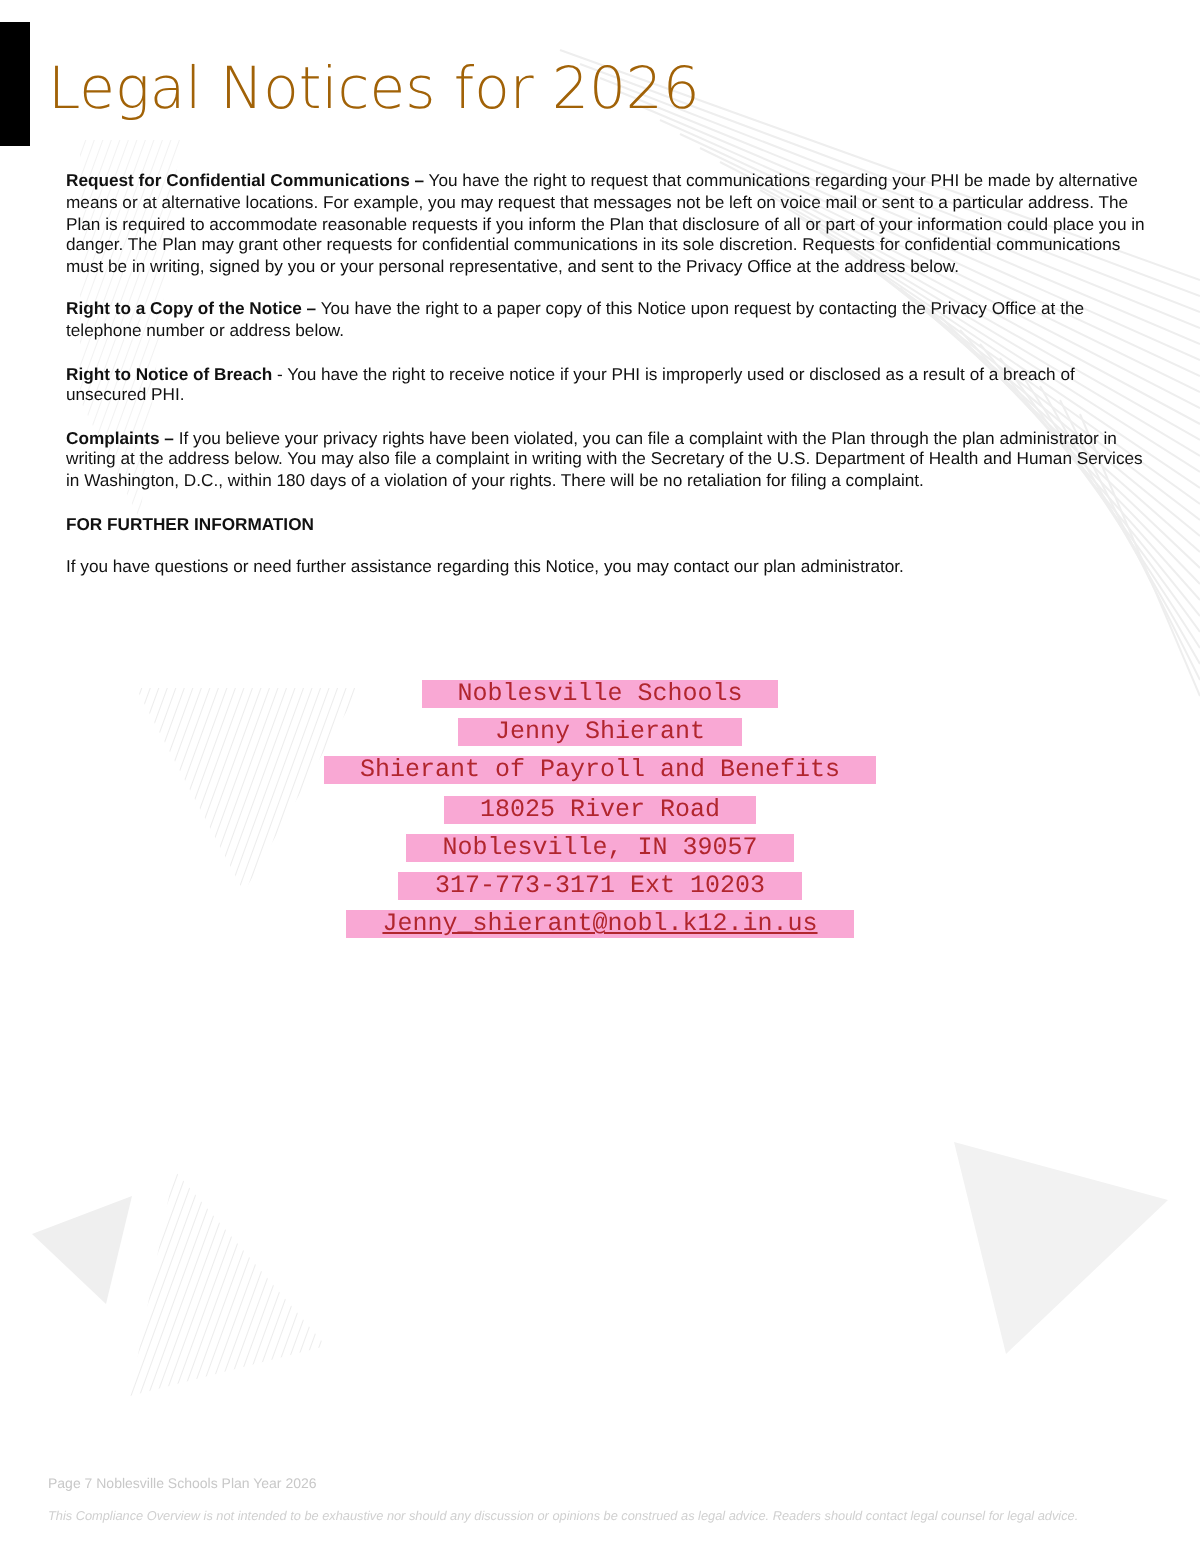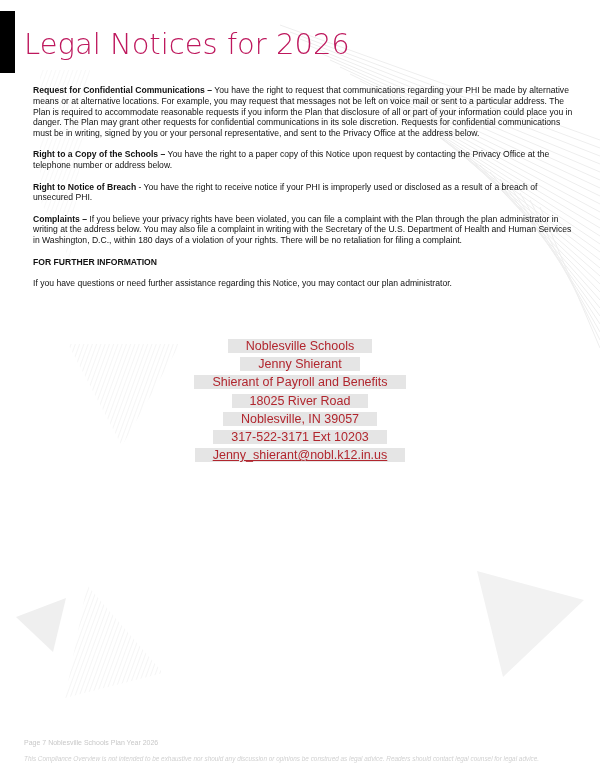--- a/index.html
+++ b/index.html
@@ -9,37 +9,37 @@
       font-family: "Liberation Sans", sans-serif;
       color: #111;
     }
     .bg-layer { position: absolute; inset: 0; pointer-events: none; z-index: 0; }
     .black-bar {
       position: absolute; left: 0; top: 11px; width: 15px; height: 62px; background: #000;
     }
     .title {
       position: absolute; left: 24px; top: 24px;
       font-family: "DejaVu Sans", sans-serif; font-weight: 200;
-      font-size: 29px; color: #be185d; letter-spacing: 0px;
+      font-size: 29px; color: #a16207; letter-spacing: 0px;
       margin: 0; line-height: 40px; z-index: 2;
     }
     .content {
       position: absolute; left: 33px; top: 85px; width: 540px; z-index: 2;
       font-size: 8.6px; line-height: 10.8px; color: #111;
     }
     .para { margin: 0 0 10.5px 0; }
     .para b { font-weight: bold; }
     .heading { font-weight: bold; margin: 0 0 10.5px 0; }
     .contact {
       position: absolute; left: 150px; top: 337px; width: 300px; z-index: 2;
       text-align: center; color: #b1262e;
       font-size: 12.5px; line-height: 18.2px;
     }
     .contact div { margin: 0; }
-    .contact .hl span { background: #e5e5e5; padding: 0 18px; }
+    .contact .hl span { background: #f9a8d4; padding: 0 18px; font-family: Liberation Mono, monospace; }
     .contact .email span { text-decoration: underline; }
     .footer-page {
       position: absolute; left: 24px; top: 739px; z-index: 2;
       font-size: 7px; color: #c8c8c8;
     }
     .footer-disclaimer {
       position: absolute; left: 24px; top: 755px; z-index: 2;
       font-size: 6.4px; color: #d0d0d0; font-style: italic;
     }
   </style>
@@ -94,36 +94,36 @@
 </svg>
 
 <div class="black-bar"></div>
 <h1 class="title">Legal Notices for 2026</h1>
 
 <div class="content">
   <p class="para">
     <b>Request for Confidential Communications –</b><span> You have the right to request that communications regarding your PHI be made by alternative means or at alternative locations. For example, you may request that messages not be left on voice mail or sent to a particular address.  The Plan is required to accommodate reasonable requests if you inform the Plan that disclosure of all or part of your information could place you in danger.  The Plan may grant other requests for confidential communications in its sole discretion. Requests for confidential communications must be in writing, signed by you or your personal representative, and sent to the Privacy Office at the address below.</span>
   </p>
   <p class="para">
-    <b>Right to a Copy of the Schools –</b><span> You have the right to a paper copy of this Notice upon request by contacting the  Privacy Office at the telephone number or address below.</span>
+    <b>Right to a Copy of the Notice –</b><span> You have the right to a paper copy of this Notice upon request by contacting the  Privacy Office at the telephone number or address below.</span>
   </p>
   <p class="para">
     <b>Right to Notice of Breach</b><span>  - You have the right to receive notice if your PHI is improperly used or disclosed as a result of a breach of unsecured PHI.</span>
   </p>
   <p class="para">
     <b>Complaints –</b><span> If you believe your privacy rights have been violated, you can file a complaint with the Plan through the plan administrator in writing at the address below.  You may also file a complaint in writing with the Secretary of the U.S. Department of Health and Human Services in Washington, D.C., within 180 days of a violation of your rights. There will be no retaliation for filing a complaint.</span>
   </p>
   <p class="heading">FOR FURTHER INFORMATION</p>
   <p class="para">If you have questions or need further assistance regarding this Notice, you may contact our plan administrator.</p>
 </div>
 
 <div class="contact">
   <div class="hl"><span>Noblesville Schools</span></div>
   <div class="hl"><span>Jenny Shierant</span></div>
   <div class="hl"><span>Shierant of Payroll and Benefits</span></div>
   <div class="hl"><span>18025 River Road</span></div>
   <div class="hl"><span>Noblesville, IN 39057</span></div>
-  <div class="hl"><span>317-522-3171 Ext 10203</span></div>
+  <div class="hl"><span>317-773-3171 Ext 10203</span></div>
   <div class="hl email"><span>Jenny_shierant@nobl.k12.in.us</span></div>
 </div>
 
 <div class="footer-page">Page 7  Noblesville Schools  Plan Year 2026</div>
 <div class="footer-disclaimer">This Compliance Overview is not intended to be exhaustive nor should any discussion or opinions be construed as legal advice. Readers should contact legal counsel for legal advice.</div>
 
 </body></html>

